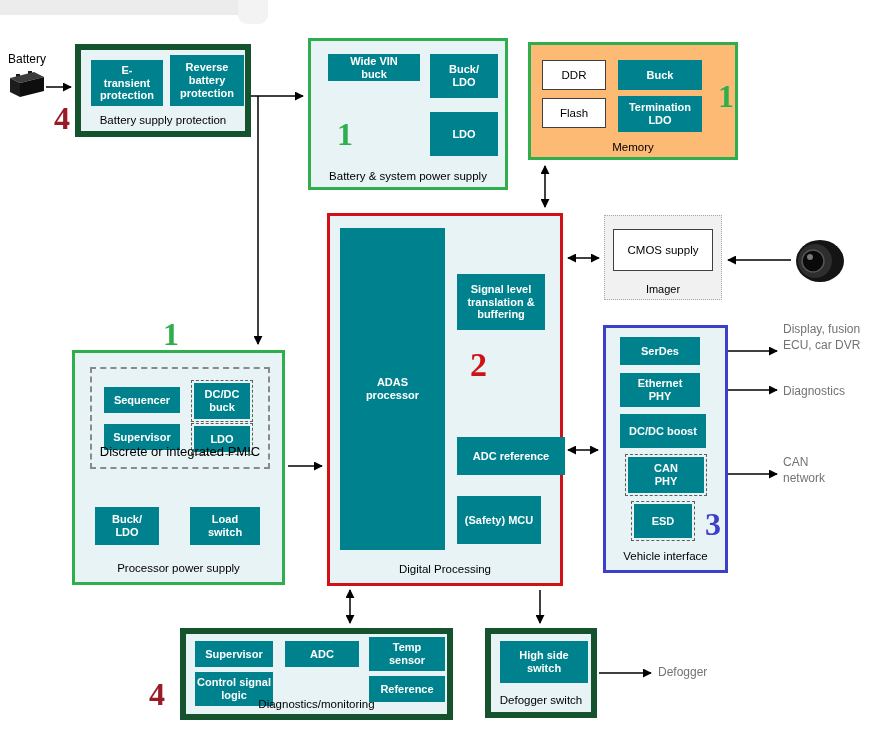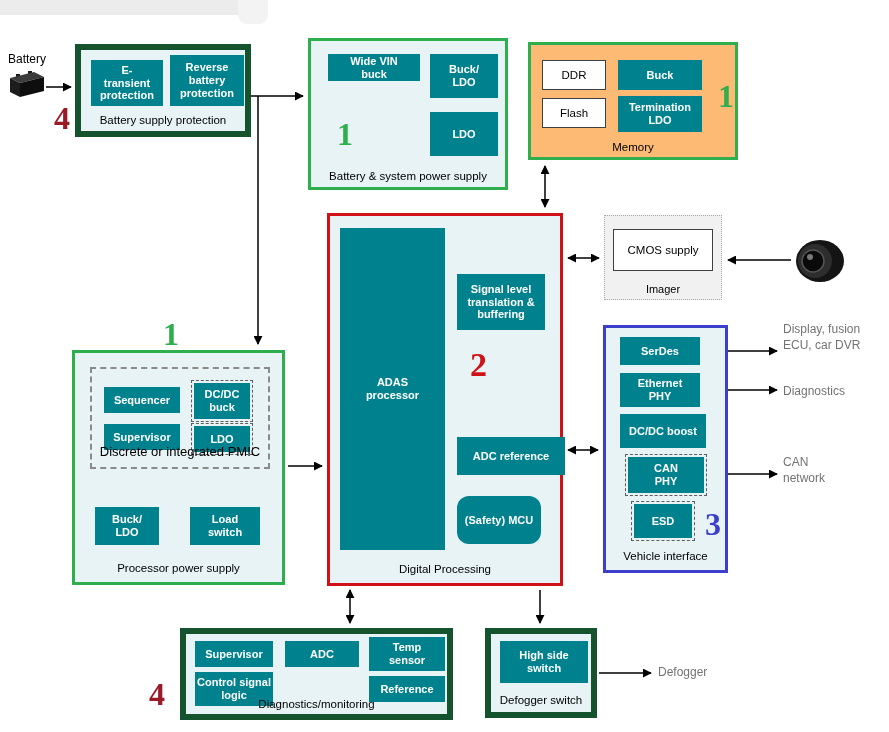--- a/index.html
+++ b/index.html
@@ -63,21 +63,21 @@
   #b-buck{left:87px;top:15px;width:84px;height:30px;}
   #b-tldo{left:87px;top:51px;width:84px;height:36px;}
 
   #g-img{left:604px;top:215px;width:118px;height:85px;}
   #b-cmos{left:8px;top:13px;width:100px;height:42px;}
 
   #g-dp{left:327px;top:213px;width:236px;height:373px;}
   #b-adas{left:10px;top:12px;width:105px;height:322px;padding:14px 14px;}
   #b-sig{left:127px;top:58px;width:88px;height:56px;padding:0 4px;}
   #b-adcref{left:127px;top:221px;width:108px;height:38px;padding:0 6px;}
-  #b-mcu{left:127px;top:280px;width:84px;height:48px;padding:0 6px;border-radius:12px;}
+  #b-mcu{left:127px;top:280px;width:84px;height:48px;padding:0 6px;}
 
   #g-pp{left:72px;top:350px;width:213px;height:235px;}
   #b-seq{left:12px;top:18px;width:76px;height:26px;}
   #b-sup1{left:12px;top:55px;width:76px;height:26px;}
   #b-dcb{left:102px;top:14px;width:56px;height:36px;}
   #b-ldo2{left:102px;top:57px;width:56px;height:26px;}
   #b-bl2{left:20px;top:154px;width:64px;height:38px;}
   #b-ls{left:115px;top:154px;width:70px;height:38px;padding:0 10px;}
   #g-pp .box-title{bottom:8px;}
 

